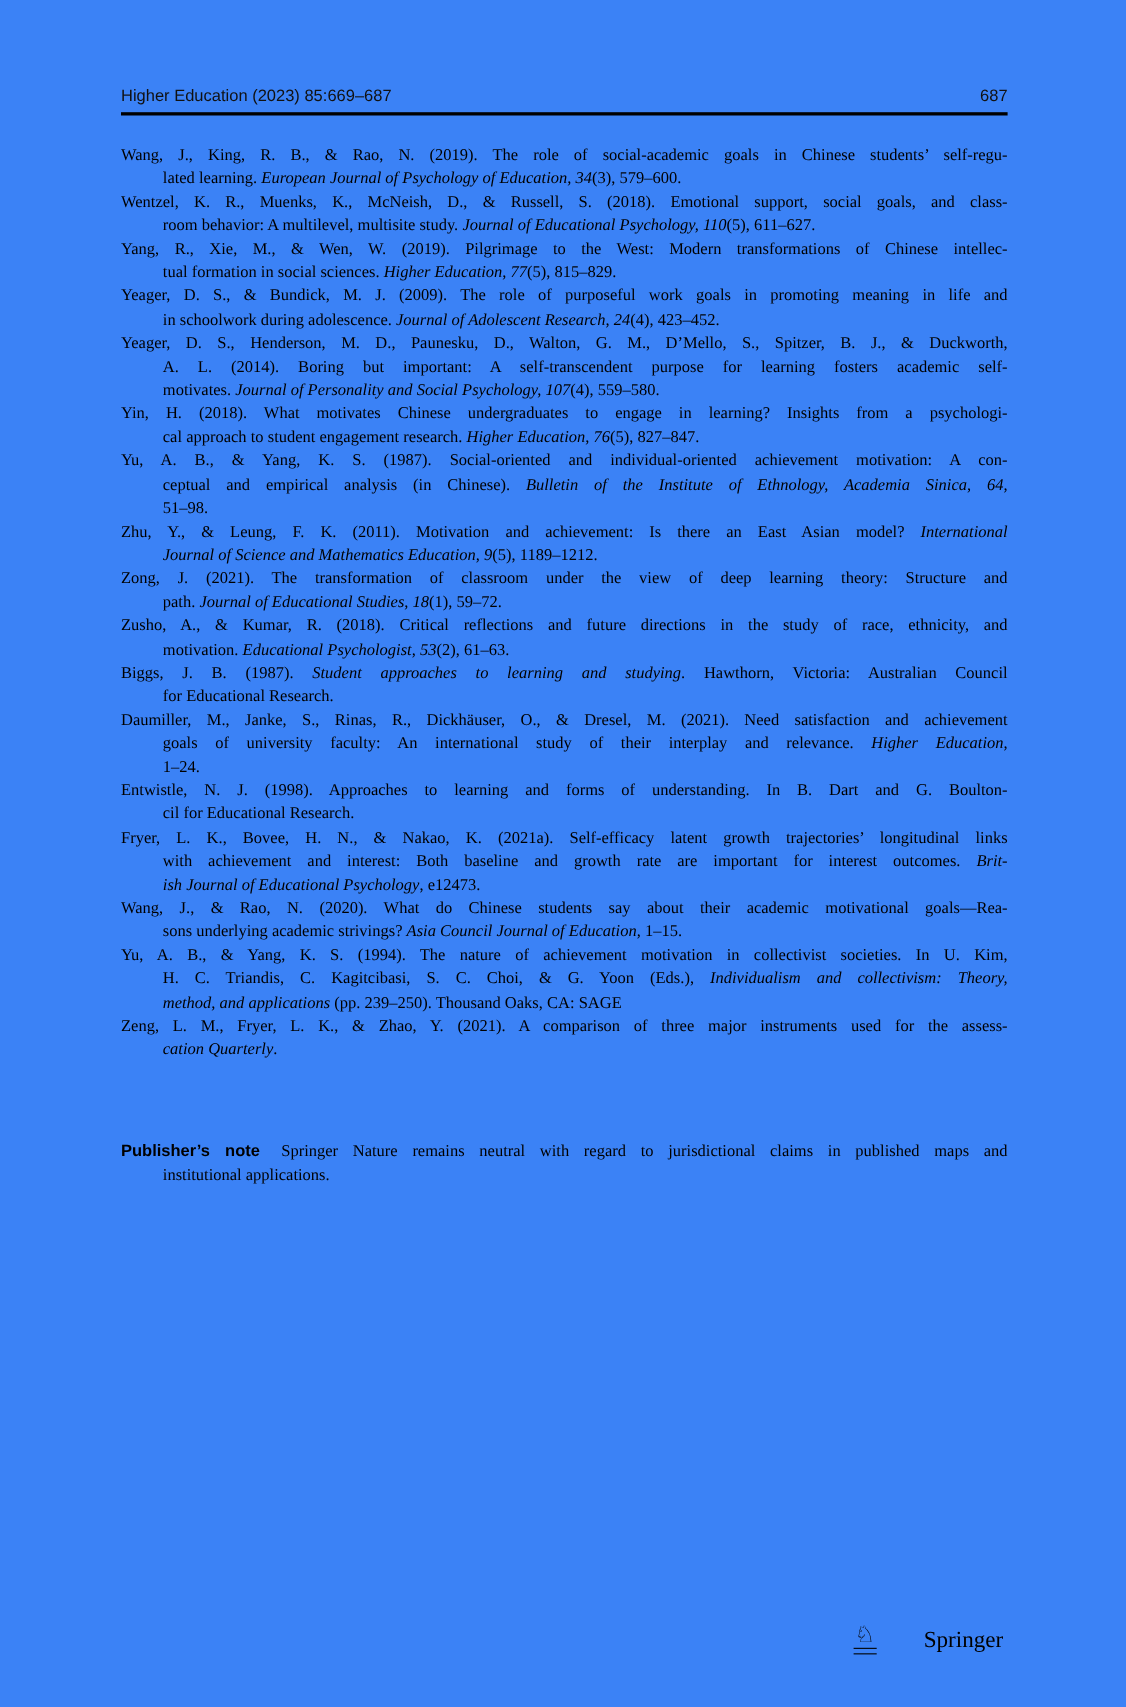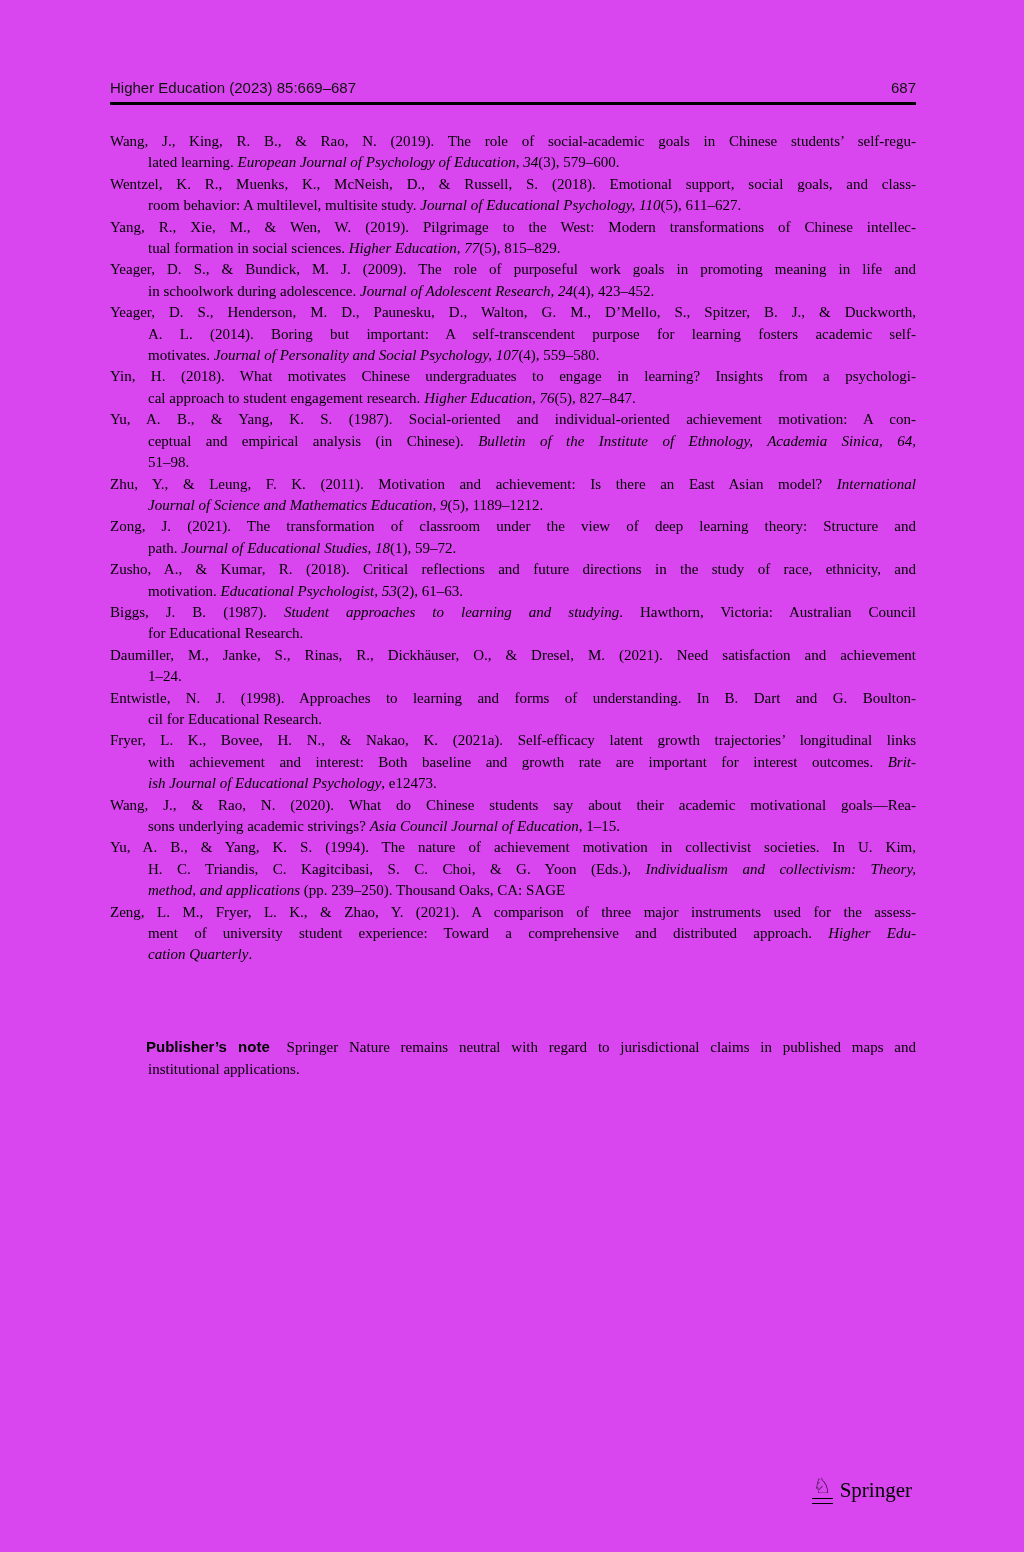--- a/index.html
+++ b/index.html
@@ -1,20 +1,20 @@
 <!DOCTYPE html>
 <html><head>
 <meta charset="utf-8">
 <style>
   html, body { margin: 0; padding: 0; background: #ffffff; }
   .page {
     position: relative;
     width: 1024px;
     height: 1552px;
-    background: #d946ef;
+    background: #3b82f6;
     color: #000000;
     font-family: "Liberation Serif", serif;
     overflow: hidden;
   }
   .running-head {
     position: absolute;
     left: 110px;
     top: 79px;
     width: 806px;
     display: flex;
@@ -45,21 +45,20 @@
     text-align: justify;
     text-align-last: justify;
   }
   .line.last { text-align-last: left; }
   .line.cont { padding-left: 38px; }
   .seg-i { font-style: italic; }
   .seg-b {
     font-family: "Liberation Sans", sans-serif;
     font-weight: 700;
     margin-right: 6px;
-    margin-left: 36px;
   }
   .pubnote {
     position: absolute;
     left: 110px;
     top: 1036px;
     width: 806px;
     font-size: 15px;
     line-height: 22px;
   }
   .logo {
@@ -84,20 +83,21 @@
     width: 21px;
     height: 4px;
     border-top: 1.7px solid #000;
     border-bottom: 1.7px solid #000;
     margin-top: 1px;
   }
   .logo-text {
     font-family: "Liberation Serif", serif;
     font-size: 21px;
     line-height: 24px;
+    margin-left: 36px;
   }
 </style>
 </head>
 <body>
 
 <div class="page">
 
   <div class="running-head">
     <span>Higher Education (2023) 85:669–687</span>
     <span>687</span>
@@ -146,20 +146,21 @@
       <div class="ref">
         <div class="line"><span>Zusho, A., &amp; Kumar, R. (2018). Critical reflections and future directions in the study of race, ethnicity, and</span></div>
         <div class="line cont last"><span>motivation. </span><span class="seg-i">Educational Psychologist, 53</span><span>(2), 61–63.</span></div>
       </div>
       <div class="ref">
         <div class="line"><span>Biggs, J. B. (1987). </span><span class="seg-i">Student approaches to learning and studying</span><span>. Hawthorn, Victoria: Australian Council</span></div>
         <div class="line cont last"><span>for Educational Research.</span></div>
       </div>
       <div class="ref">
         <div class="line"><span>Daumiller, M., Janke, S., Rinas, R., Dickhäuser, O., &amp; Dresel, M. (2021). Need satisfaction and achievement</span></div>
+        <div class="line cont"><span>goals of university faculty: An international study of their interplay and relevance. </span><span class="seg-i">Higher Education,</span></div>
         <div class="line cont last"><span>1–24.</span></div>
       </div>
       <div class="ref">
         <div class="line"><span>Entwistle, N. J. (1998). Approaches to learning and forms of understanding. In B. Dart and G. Boulton-</span></div>
         <div class="line cont last"><span>cil for Educational Research.</span></div>
       </div>
       <div class="ref">
         <div class="line"><span>Fryer, L. K., Bovee, H. N., &amp; Nakao, K. (2021a). Self-efficacy latent growth trajectories’ longitudinal links</span></div>
         <div class="line cont"><span>with achievement and interest: Both baseline and growth rate are important for interest outcomes. </span><span class="seg-i">Brit-</span></div>
         <div class="line cont last"><span class="seg-i">ish Journal of Educational Psychology</span><span>, e12473.</span></div>
@@ -168,21 +169,20 @@
         <div class="line"><span>Wang, J., &amp; Rao, N. (2020). What do Chinese students say about their academic motivational goals—Rea-</span></div>
         <div class="line cont last"><span>sons underlying academic strivings? </span><span class="seg-i">Asia Council Journal of Education,</span><span> 1–15.</span></div>
       </div>
       <div class="ref">
         <div class="line"><span>Yu, A. B., &amp; Yang, K. S. (1994). The nature of achievement motivation in collectivist societies. In U. Kim,</span></div>
         <div class="line cont"><span>H. C. Triandis, C. Kagitcibasi, S. C. Choi, &amp; G. Yoon (Eds.), </span><span class="seg-i">Individualism and collectivism: Theory,</span></div>
         <div class="line cont last"><span class="seg-i">method, and applications</span><span> (pp. 239–250). Thousand Oaks, CA: SAGE</span></div>
       </div>
       <div class="ref">
         <div class="line"><span>Zeng, L. M., Fryer, L. K., &amp; Zhao, Y. (2021). A comparison of three major instruments used for the assess-</span></div>
-        <div class="line cont"><span>ment of university student experience: Toward a comprehensive and distributed approach. </span><span class="seg-i">Higher Edu-</span></div>
         <div class="line cont last"><span class="seg-i">cation Quarterly</span><span>.</span></div>
       </div>
     </div>
 
   <div class="pubnote">
       <div class="line"><span class="seg-b">Publisher’s note</span><span> Springer Nature remains neutral with regard to jurisdictional claims in published maps and</span></div>
       <div class="line cont last"><span>institutional applications.</span></div>
     </div>
 
   <div class="logo">

